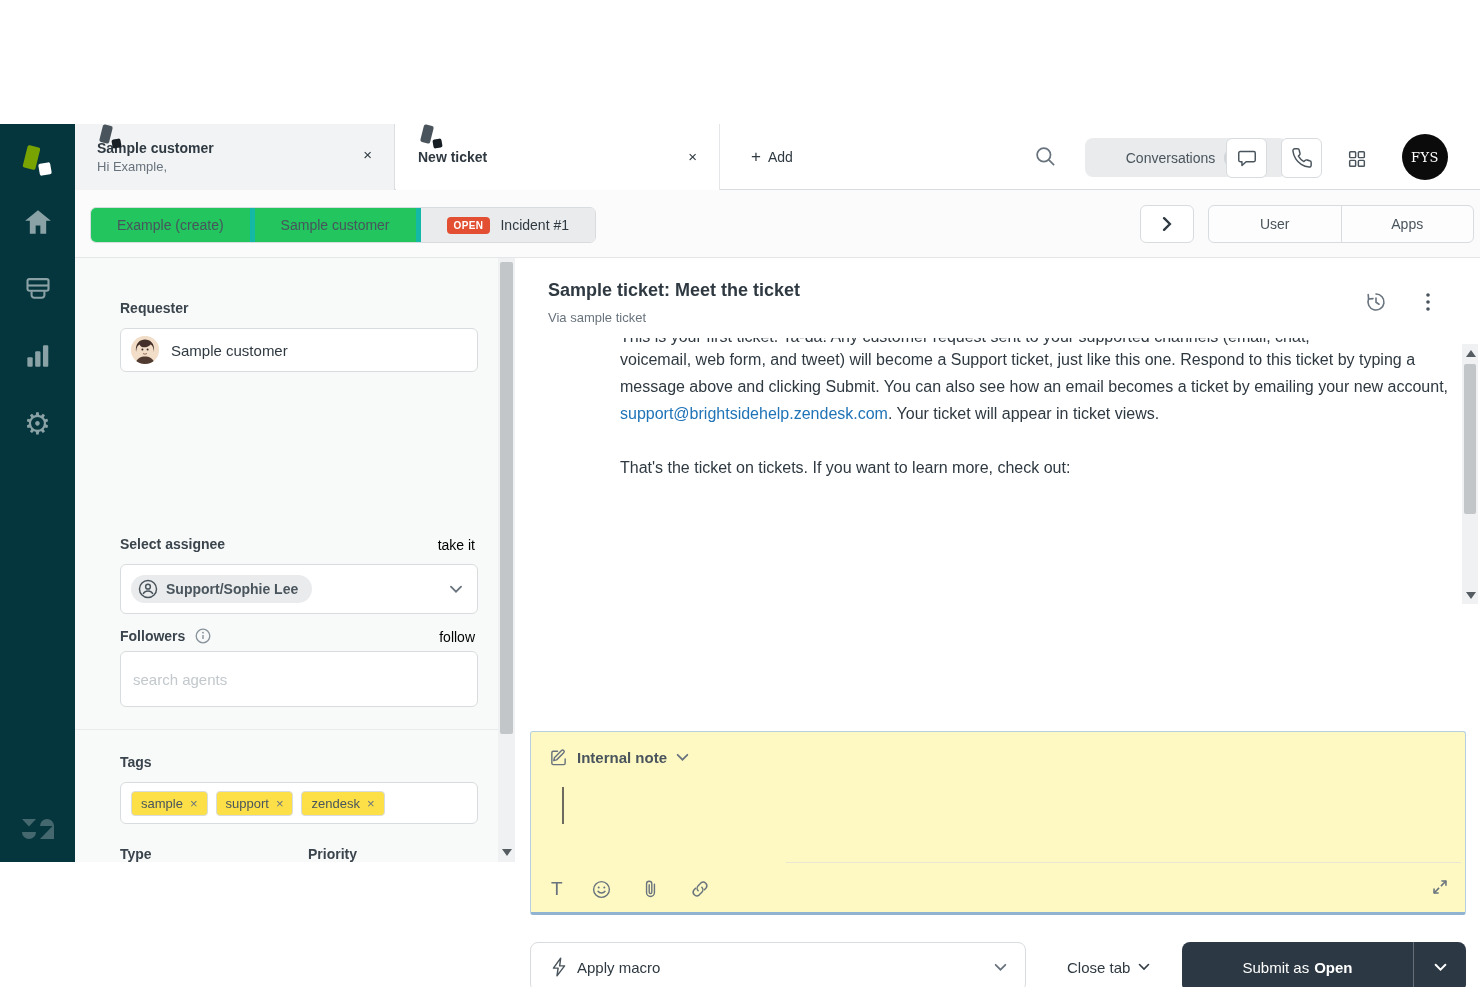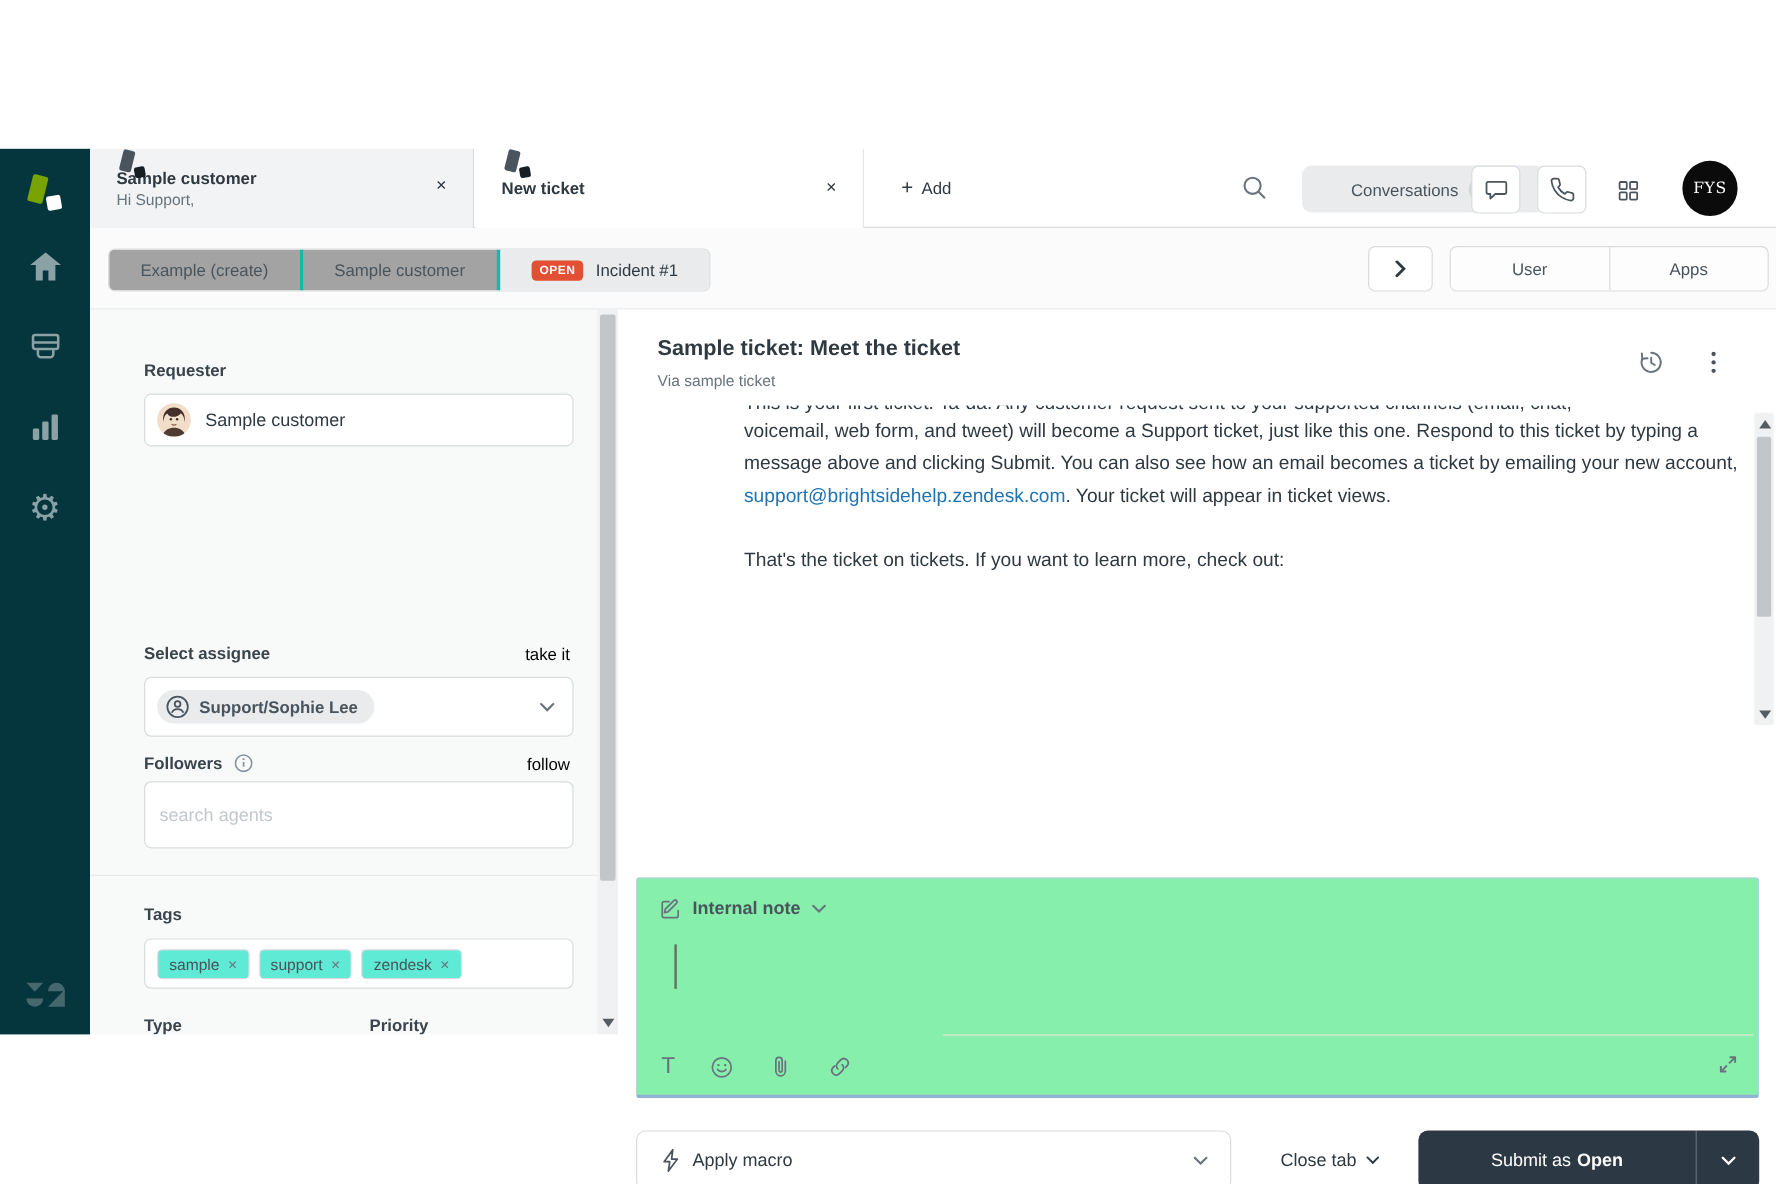--- a/index.html
+++ b/index.html
@@ -39,41 +39,41 @@
   .conv-pill { position:absolute; left:1010px; top:14px; width:202px; height:39px; background:#e9ebed; border-radius:8px; display:flex; align-items:center; justify-content:center; gap:9px; cursor:pointer; }
   .conv-pill .lbl { font-size:14px; color:#49545c; }
   .conv-pill .cnt { width:22px; height:22px; border-radius:50%; background:#d1d5d9; color:#49545c; font-size:12px; display:flex; align-items:center; justify-content:center; }
   .sq-btn { position:absolute; top:14px; width:41px; height:40px; border:1px solid #d8dcde; border-radius:6px; background:#fff; display:flex; align-items:center; justify-content:center; cursor:pointer; }
   .flat-btn { position:absolute; top:18px; width:38px; height:34px; display:flex; align-items:center; justify-content:center; cursor:pointer; }
   .avatar { position:absolute; left:1327px; top:10px; width:46px; height:46px; border-radius:50%; background:#0b0b0b; color:#fff; display:flex; align-items:center; justify-content:center; font-family:"DejaVu Serif", serif; font-size:13px; letter-spacing:.5px; cursor:pointer; }
 
   
   .crumbrow { position:absolute; left:75px; top:66px; width:1405px; height:68px; background:#fbfbfc; border-bottom:1px solid #e4e6e8; }
   .crumbs { position:absolute; left:15px; top:17px; height:36px; display:flex; border:1px solid #d8dcde; border-radius:6px; overflow:hidden; background:#fff; }
-  .crumb { display:flex; align-items:center; padding:0 26px; font-size:14px; color:#49545c; border-right:3px solid #14b8a6; cursor:pointer; background:#a3a3a3; }
+  .crumb { display:flex; align-items:center; padding:0 26px; font-size:14px; color:#49545c; border-right:5px solid #14b8a6; cursor:pointer; background:#22c55e; }
   .crumb.current { background:#e9ebed; border-right:none; gap:10px; color:#2f3941; }
   .badge-open { background:#e34f32; color:#fff; font-size:10px; font-weight:700; letter-spacing:.4px; padding:3px 7px; border-radius:4px; }
   .next-btn { position:absolute; left:1065px; top:15px; width:54px; height:38px; background:#fff; border:1px solid #d8dcde; border-radius:6px; display:flex; align-items:center; justify-content:center; cursor:pointer; }
   .seg-group { position:absolute; left:1133px; top:15px; width:266px; height:38px; border:1px solid #d8dcde; border-radius:6px; display:flex; background:#fdfdfd; overflow:hidden; }
   .seg { flex:1; display:flex; align-items:center; justify-content:center; font-size:14px; color:#49545c; cursor:pointer; }
   .seg + .seg { border-left:1px solid #d8dcde; }
 
   
   .panel { position:absolute; left:75px; top:134px; width:440px; height:604px; background:#f8f9f9; overflow:hidden; }
   .f-label { position:absolute; font-size:14px; font-weight:700; color:#3a444c; }
   .f-link { position:absolute; font-size:14px; color:#000000; cursor:pointer; }
   .f-input { position:absolute; left:45px; width:358px; background:#fff; border:1px solid #d8dcde; border-radius:6px; display:flex; align-items:center; cursor:text; }
   .f-select { cursor:pointer; }
   .chev-right { position:absolute; right:14px; }
   .req-avatar { width:28px; height:28px; border-radius:50%; margin-left:10px; background:#f3e3d1; overflow:hidden; flex:none; }
   .f-input .val { font-size:15px; color:#2f3941; margin-left:12px; }
   .assignee-pill { margin-left:10px; background:#e9ebed; border-radius:999px; height:28px; display:flex; align-items:center; gap:7px; padding:0 14px 0 6px; font-size:14px; font-weight:700; color:#49545c; }
   .placeholder { font-size:15px; color:#c2c8cc; margin-left:12px; }
   .panel-divider { position:absolute; left:0; top:471px; width:423px; height:1px; background:#e8eaec; }
-  .chip { display:inline-flex; align-items:center; gap:7px; background:#5eead4; border:1px solid #d8dcde; border-radius:4px; padding:4px 9px; font-size:13px; color:#49545c; margin-left:8px; cursor:default; }
+  .chip { display:inline-flex; align-items:center; gap:7px; background:#fde047; border:1px solid #d8dcde; border-radius:4px; padding:4px 9px; font-size:13px; color:#49545c; margin-left:8px; cursor:default; }
   .chip .x { color:#68737d; cursor:pointer; }
   .info-ic { display:inline-block; vertical-align:-3px; margin-left:6px; }
 
   .panel-scroll { position:absolute; left:423px; top:0; width:17px; height:604px; background:#f0f1f2; }
   .panel-scroll .thumb { position:absolute; left:2px; top:4px; width:13px; height:472px; background:#c3c6c8; border-radius:2px; }
   .scroll-btn { position:absolute; left:0; width:17px; height:16px; display:flex; align-items:center; justify-content:center; cursor:pointer; }
   .tri-down { width:0; height:0; border-left:5px solid transparent; border-right:5px solid transparent; border-top:7px solid #555d63; }
   .tri-up { width:0; height:0; border-left:5px solid transparent; border-right:5px solid transparent; border-bottom:7px solid #555d63; }
 
   
@@ -84,21 +84,21 @@
   .msgs { position:absolute; left:105px; top:80px; width:840px; height:270px; font-size:16px; line-height:27px; color:#2f3941; }
   .clipped { height:8px; overflow:hidden; position:relative; margin-bottom:0; }
   .clipped .inner { position:absolute; top:-15px; left:0; white-space:nowrap; color:#2f3941; }
   .msg-link { color:#1f73b7; text-decoration:none; cursor:pointer; }
   .p2 { margin-top:27px; }
   .p3 { margin-top:27px; }
   .convo-scroll { position:absolute; left:947px; top:86px; width:16px; height:260px; background:#f0f1f2; }
   .convo-scroll .thumb { position:absolute; left:2px; top:20px; width:12px; height:150px; background:#c3c6c8; border-radius:2px; }
 
   
-  .composer { position:absolute; left:15px; top:473px; width:936px; height:184px; background:#86efac; border:1px solid #b6d0e2; border-bottom:3px solid #8fb3d1; border-radius:3px; }
+  .composer { position:absolute; left:15px; top:473px; width:936px; height:184px; background:#fef9c3; border:1px solid #b6d0e2; border-bottom:3px solid #8fb3d1; border-radius:3px; }
   .comp-head { position:absolute; left:18px; top:16px; display:flex; align-items:center; gap:9px; cursor:pointer; }
   .comp-head .lbl { font-size:15px; font-weight:600; color:#49545c; }
   .caret { position:absolute; left:31px; top:55px; width:2px; height:37px; background:#6d6a60; }
   .comp-divider { position:absolute; left:255px; right:4px; top:130px; height:1px; background:#ece5d3; }
   .comp-tools { position:absolute; left:20px; bottom:12px; display:flex; align-items:center; gap:28px; }
   .tool { cursor:pointer; display:flex; align-items:center; justify-content:center; }
   .tool-T { font-size:19px; color:#68737d; font-weight:400; }
   .resize-ic { position:absolute; right:14px; bottom:14px; cursor:pointer; }
 
   
@@ -163,21 +163,21 @@
   </div>
 
   <div class="topbar">
     <div class="tab tab-1">
       <div class="doclogo tab">
             <div class="r1"></div>
             <div class="r2"></div>
           </div>
       <div class="tab-texts">
         <div class="tab-title">Sample customer</div>
-        <div class="tab-sub">Hi Support,</div>
+        <div class="tab-sub">Hi Example,</div>
       </div>
       <span class="tab-close">×</span>
     </div>
     <div class="tab tab-2">
       <div class="doclogo tab">
             <div class="r1"></div>
             <div class="r2"></div>
           </div>
       <div class="tab-texts">
         <div class="tab-title">New ticket</div>

